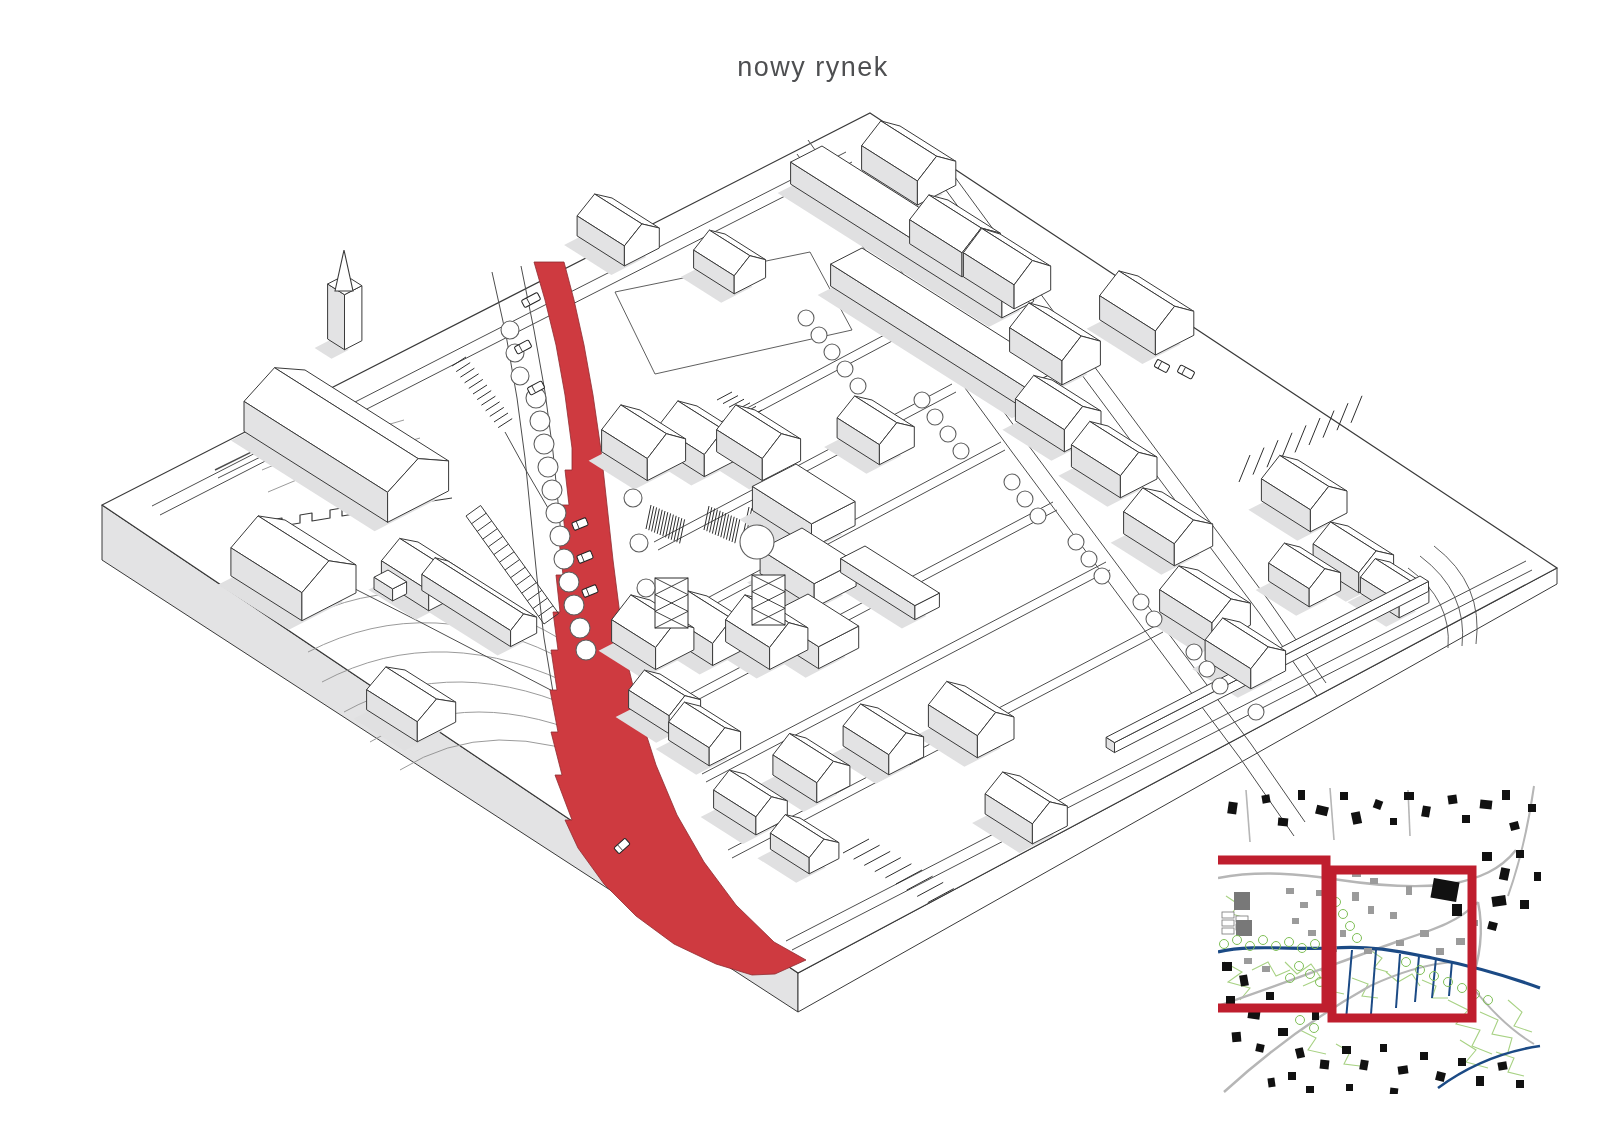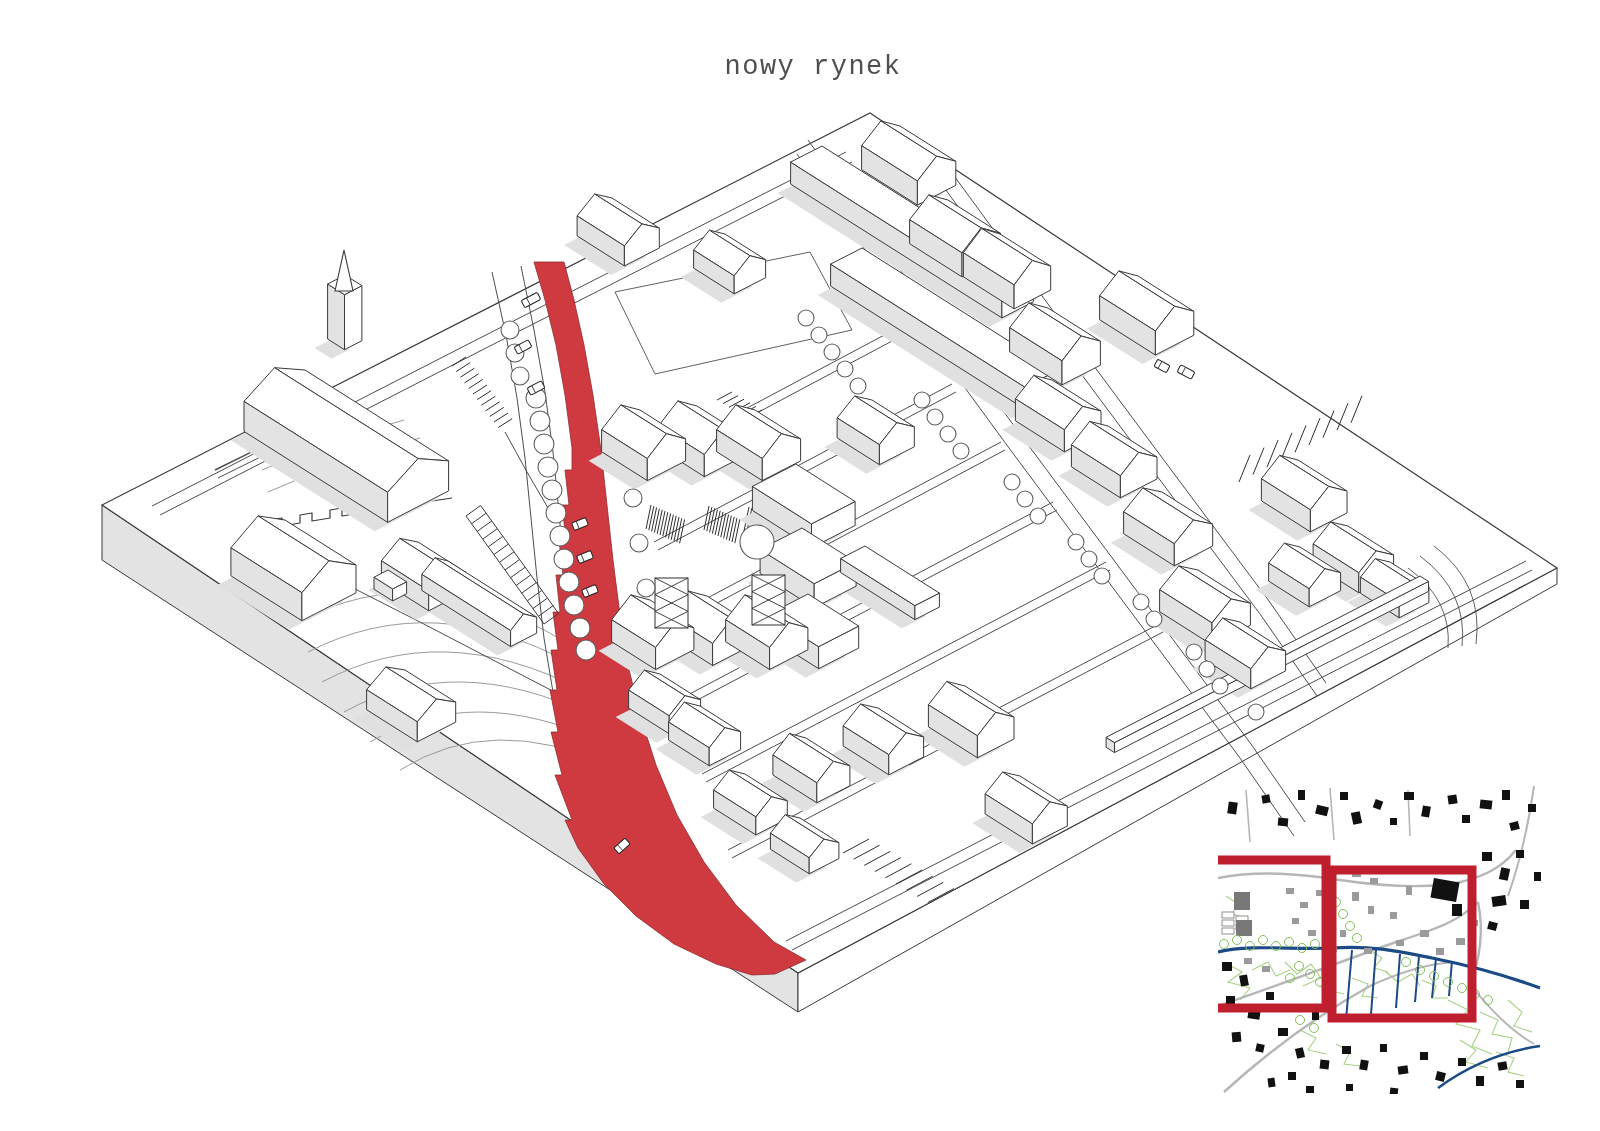--- a/index.html
+++ b/index.html
@@ -1,17 +1,17 @@
 <!DOCTYPE html>
 <html><head>
 <meta charset="utf-8">
 <style>
   html,body{margin:0;padding:0;background:#ffffff;}
   .stage{position:relative;width:1600px;height:1131px;background:#fff;overflow:hidden;
-         font-family:Liberation Mono, monospace;}
+         font-family:Liberation Sans, sans-serif;}
   .title{position:absolute;top:52px;left:813px;transform:translateX(-50%);
          font-size:27px;letter-spacing:1.5px;color:#4e4f51;font-weight:400;}
   svg{position:absolute;top:0;left:0;}
 </style>
 </head>
 <body>
 
 <div class="stage">
   <div class="title">nowy rynek</div>
   <svg id="axon" viewBox="0 0 1600 1131" width="1600" height="1131">

